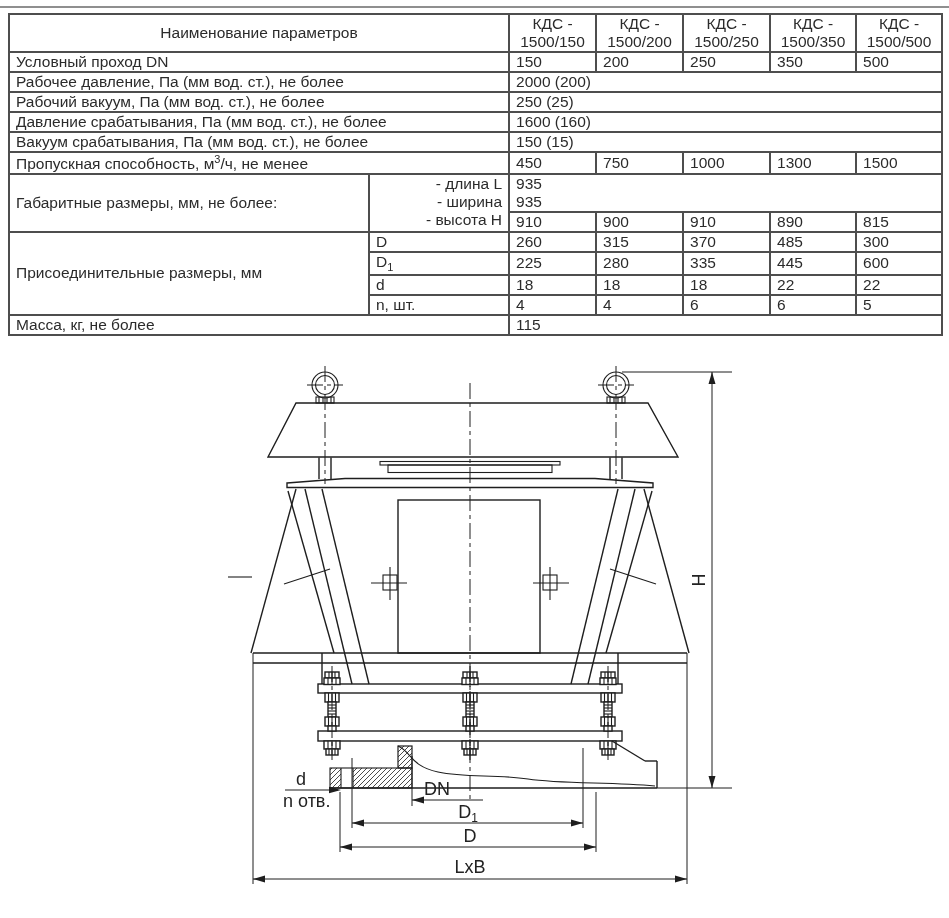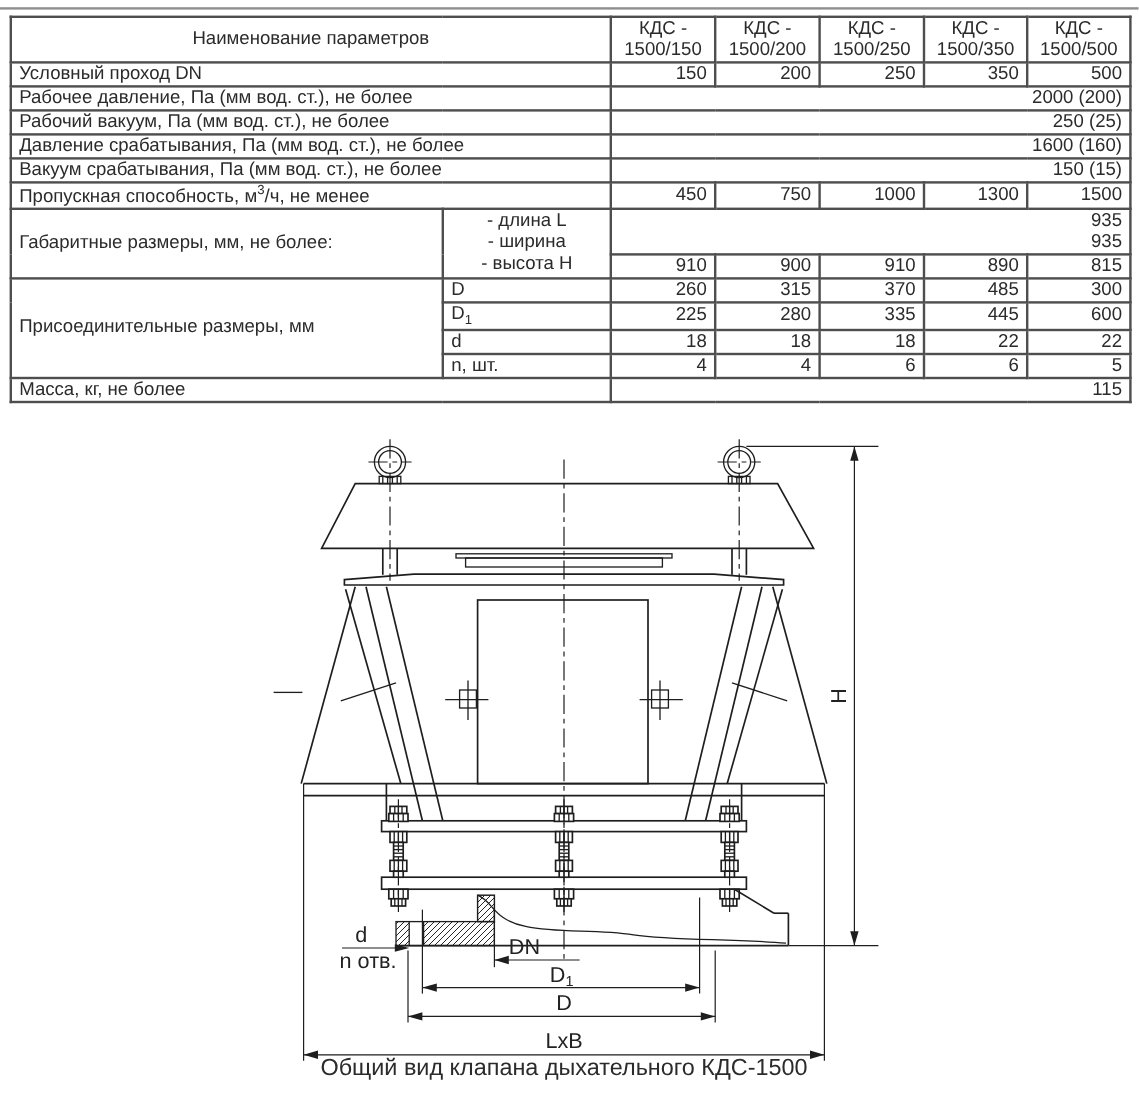--- a/index.html
+++ b/index.html
@@ -4,23 +4,23 @@
 <style>
   html,body{margin:0;padding:0;background:#fff;}
   .page{position:relative;width:949px;height:918px;background:#fff;overflow:hidden;
         font-family:"Liberation Sans",sans-serif;color:#262626;text-decoration:underline;}
   .top-rule{position:absolute;left:0;top:6px;width:949px;height:2px;background:#8f8f8f;}
   table.spec{position:absolute;left:8px;top:13px;width:933px;border-collapse:collapse;
              table-layout:fixed;border:2px solid #4e4e4e;}
   table.spec td{border:2px solid #4e4e4e;padding:0 6px;font-size:15.5px;line-height:1.16;
                 color:#2b2b2b;overflow:hidden;}
   td.lbl{text-align:left;margin-left:11px;}
-  td.val{text-align:right;}
+  td.val{text-align:left;}
   td.hdr{text-align:center;}
-  td.subp{text-align:center;vertical-align:top;padding-top:2px;margin-left:37px;}
+  td.subp{text-align:right;vertical-align:top;padding-top:2px;margin-left:37px;}
   sup.u3{font-size:11px;}
   sub.d1{font-size:11px;}
   .caption{position:absolute;left:235px;top:879px;width:470px;text-align:center;
            font-size:19.5px;color:#2b2b2b;}
   svg.draw{position:absolute;left:0;top:0;}
   .ln{stroke:#1e1e1e;stroke-width:1.4;fill:none;}
   .tn{stroke:#1e1e1e;stroke-width:1.1;fill:none;}
   .wf{stroke:#1e1e1e;stroke-width:1.4;fill:#ffffff;}
   .cl{stroke:#1e1e1e;stroke-width:1;fill:none;stroke-dasharray:16 4 4 4;}
   .dim{stroke:#1e1e1e;stroke-width:1;fill:none;}
@@ -341,15 +341,14 @@
     </g>
 
     <g>
       <line x1="253" y1="879" x2="687" y2="879" class="dim"></line>
       <polygon points="253,879 265,875.5 265,882.5" class="arr"></polygon>
       <polygon points="687,879 675,875.5 675,882.5" class="arr"></polygon>
       <text class="dtx" x="470" y="873" text-anchor="middle">LxB</text>
     </g>
   </svg>
 
-  <div class="caption">Общий вид клапана дыхательного КДС-1500</div>
 
 </div>
 
 </body></html>

